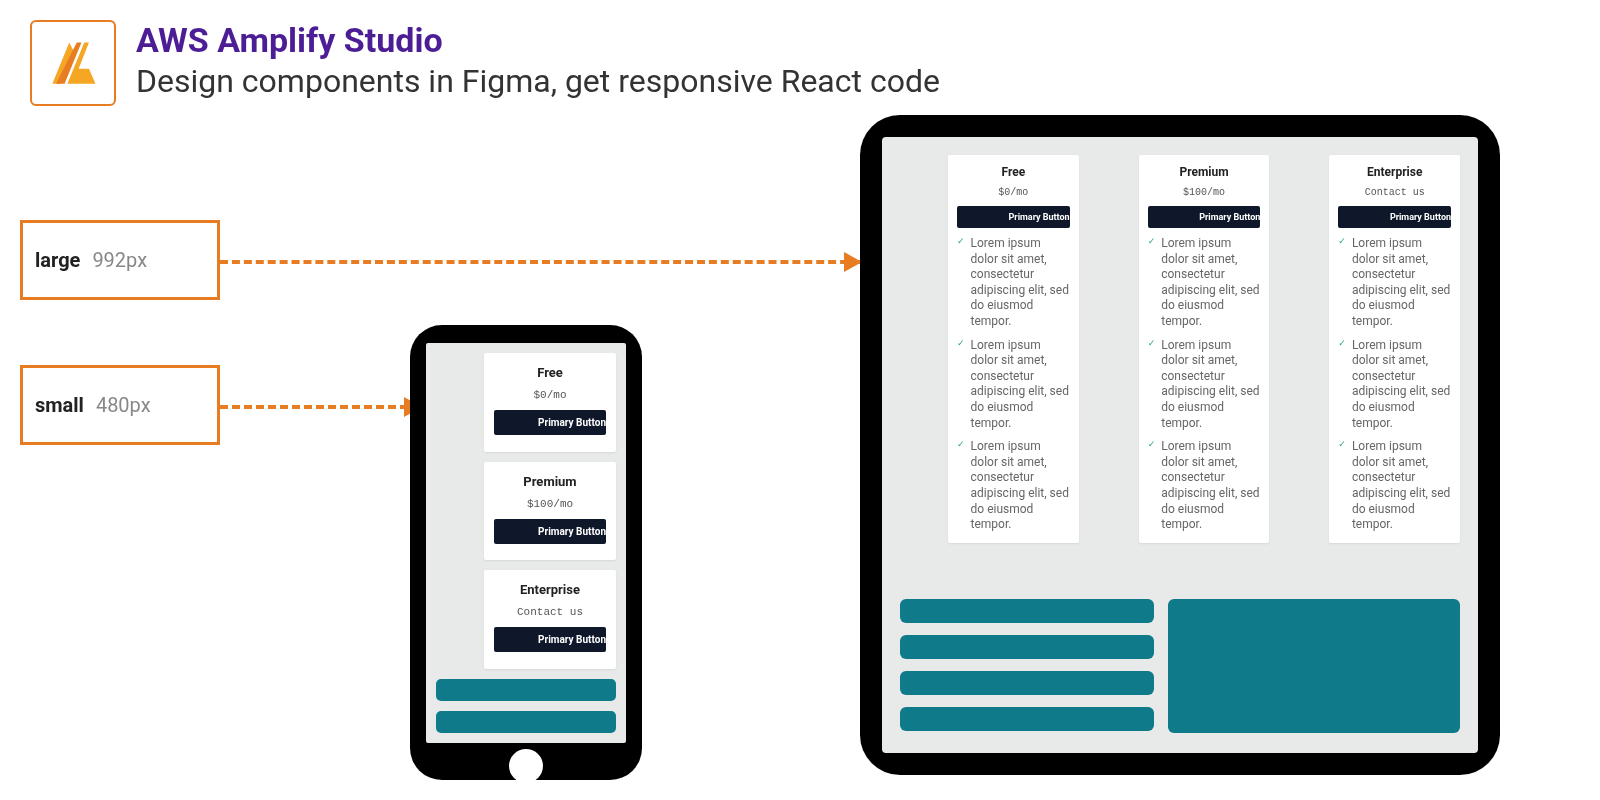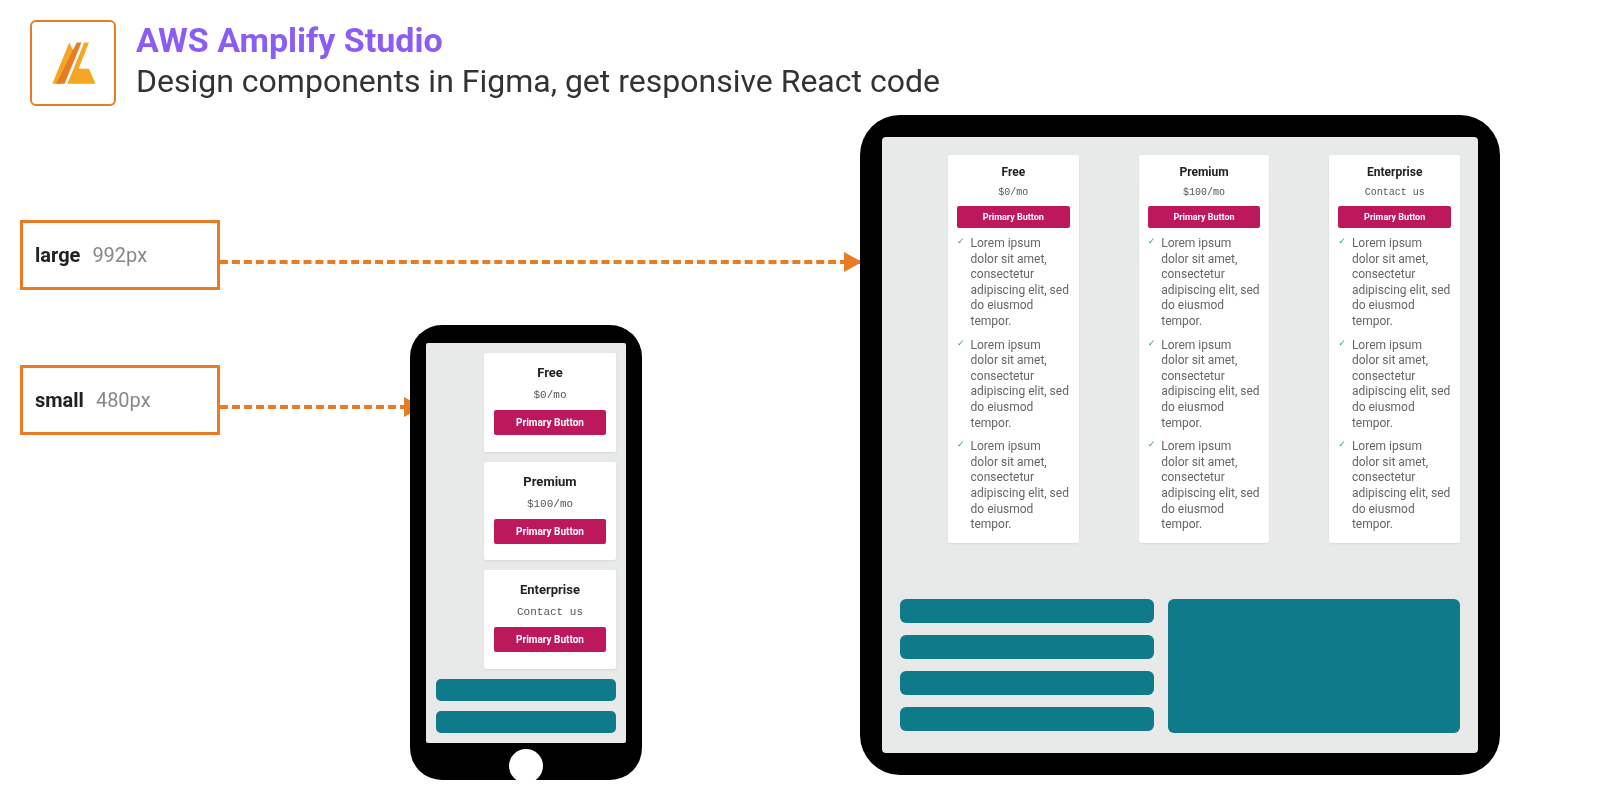--- a/index.html
+++ b/index.html
@@ -9,25 +9,25 @@
     height: 800px;
     background: #fff;
     position: relative;
     overflow: hidden;
   }
 
   
   .header { position: absolute; top: 20px; left: 30px; display: flex; align-items: flex-start; gap: 20px; }
   .logo-box { width: 86px; height: 86px; border: 2px solid #e77c22; border-radius: 6px; display:flex; align-items:center; justify-content:center; background:#fff; }
   .logo-box svg { width: 60px; height: 60px; }
-  .header-text h1 { font-size: 34px; font-weight: 700; color:#8b5cf6; }
+  .header-text h1 { font-size: 34px; font-weight: 700; color:#4c1d95; }
   .header-text p { font-size: 32px; color:#333; margin-top: 2px; }
 
   
-  .bp-box { position:absolute; left:20px; width:200px; height:70px; border:3px solid #e77c22; background:#fff; display:flex; align-items:center; padding:0 12px; gap:12px; }
+  .bp-box { position:absolute; left:20px; width:200px; height:80px; border:3px solid #e77c22; background:#fff; display:flex; align-items:center; padding:0 12px; gap:12px; }
   .bp-box .lbl { font-weight:700; font-size:20px; color:#222; }
   .bp-box .val { font-size:20px; color:#888; }
   .bp-large { top: 220px; }
   .bp-small { top: 365px; align-items: center; }
 
   
   .arrow { position:absolute; height: 0; border-top: 4px dashed #e77c22; }
   .arrow::after { content:""; position:absolute; right:-2px; top:-12px; width:0; height:0; border-left:18px solid #e77c22; border-top:10px solid transparent; border-bottom:10px solid transparent; }
   .arrow-large { top: 260px; left: 220px; width: 640px; }
   .arrow-small { top: 405px; left: 220px; width: 200px; }
@@ -38,21 +38,21 @@
   .phone-home { width:34px; height:34px; background:#fff; border-radius:50%; margin:6px auto 0; }
 
   
   .tablet { position:absolute; top:115px; left:860px; width:640px; height:660px; background:#000; border-radius:40px; padding:22px; }
   .tablet-screen { width:100%; height:100%; background:#e8eaea; border-radius:4px; overflow:hidden; padding:18px; display:flex; flex-direction:column; gap:14px; }
 
   
   .card { background:#fff; border-radius:2px; padding:10px 9px 10px; text-align:center; box-shadow:0 1px 2px rgba(0,0,0,0.08); flex:1;margin-left:48px; }
   .card h3 { font-size:12px; font-weight:700; color:#222; }
   .card .price { font-size:10px; color:#555; margin-top:8px;font-family:Liberation Mono, monospace; }
-  .card .btn { margin-top:8px; background:#be185d; color:#fff; font-size:9px; font-weight:700; padding:6px 0; border-radius:2px; cursor:pointer; }
+  .card .btn { margin-top:8px; background:#0f172a; color:#fff; font-size:9px; font-weight:700; padding:6px 0; border-radius:2px; cursor:pointer;text-align:right; }
   .feat { display:flex; align-items:flex-start; gap:6px; text-align:left; margin-top:8px; }
   .feat .chk { color:#2aa38a; font-size:9px; line-height:1; margin-top:1px; }
   .feat .ft { font-size:12px; color:#666; line-height:1.3; }
 
   .tablet .cards-row { display:flex; gap:12px; }
   .tablet .card { min-height: 170px; }
 
   
   .bar { background:#0f7b8a; border-radius:6px; }
   .tablet .bar-full { height:30px; width:100%; }

